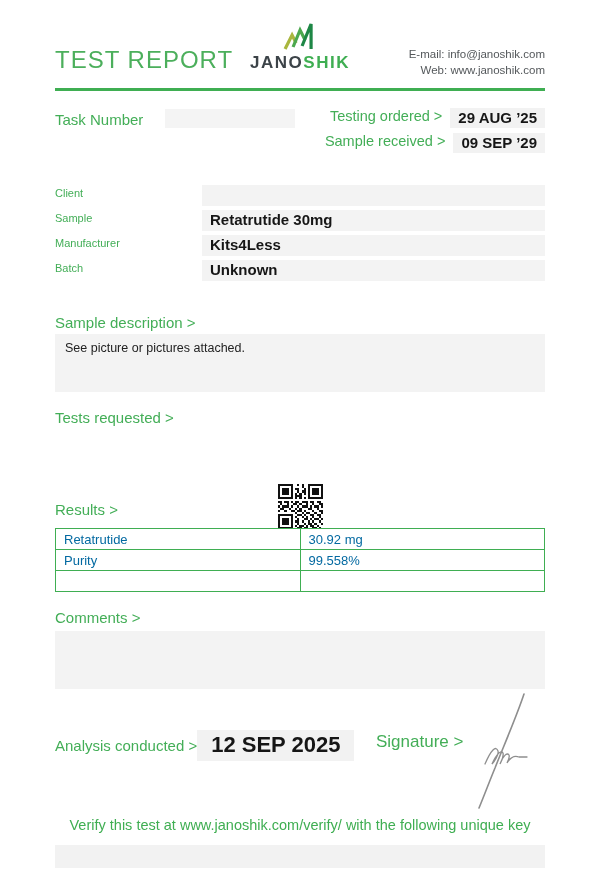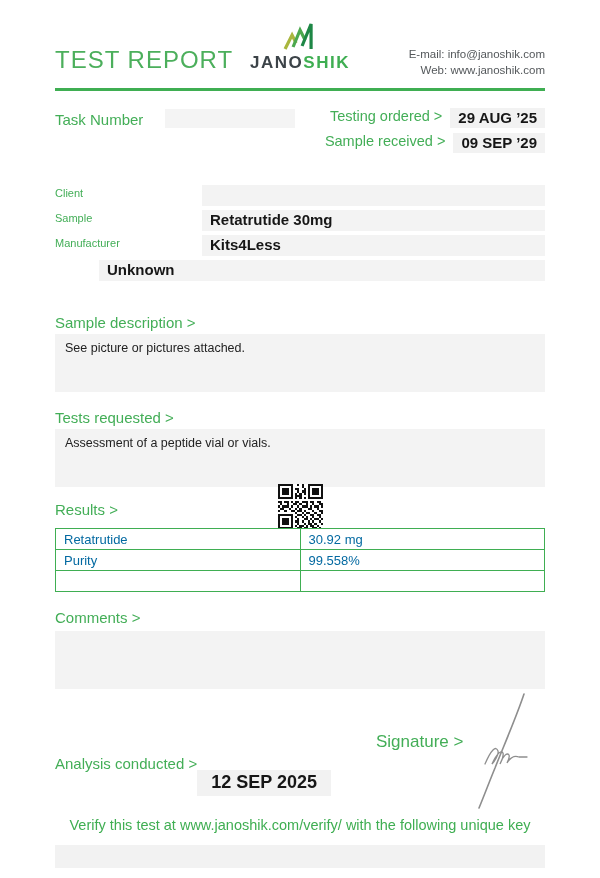--- a/index.html
+++ b/index.html
@@ -56,21 +56,21 @@
     border-collapse:collapse; width:490px; }
   .results-table td { border:1.5px solid #3fae52; height:21px;
     font-size:13px; color:#0369a1; padding:0 8px; }
   .results-table td.c1 { width:50%; }
   .lbl-comments { position:absolute; top:609px; left:55px; font-size:15px; }
   .box-comments { top:631px; height:58px; }
 
   
   .analysis { position:absolute; top:730px; left:55px; display:flex; align-items:center; }
   .analysis .glabel { font-size:15px; }
-  .analysis .valbox { font-size:18px; padding:2px 14px 3px;margin-top:40px; }
+  .analysis .valbox { font-size:22px; padding:2px 14px 3px; }
   .signature-label { position:absolute; top:732px; left:376px; font-size:17px; }
   .signature { position:absolute; top:692px; left:458px; }
   .verify { position:absolute; top:817px; left:0; right:0; text-align:center;
     color:#3fae52; font-size:14.5px; }
   .keybox { position:absolute; top:845px; left:55px; right:55px; height:23px; background:#f2f2f2; }
 </style>
 </head>
 <body>
 
 <div class="page">
@@ -112,29 +112,29 @@
     </div>
     <div class="info-row">
       <div class="info-label">Sample</div>
       <div class="info-field">Retatrutide 30mg</div>
     </div>
     <div class="info-row">
       <div class="info-label">Manufacturer</div>
       <div class="info-field">Kits4Less</div>
     </div>
     <div class="info-row">
+      <div class="info-label">Batch</div>
       <div class="info-field">Unknown</div>
     </div>
   </div>
 
   <div class="lbl-sampledesc glabel">Sample description &gt;</div>
   <div class="graybox box-sampledesc">See picture or pictures attached.</div>
 
   <div class="lbl-tests glabel">Tests requested &gt;</div>
-  <div class="graybox box-tests">Assessment of a peptide vial or vials.</div>
 
   <div class="lbl-results glabel">Results &gt;</div>
 
   <svg class="qr" viewBox="0 0 21 21" shape-rendering="crispEdges">
     <rect width="21" height="21" fill="#ffffff"></rect>
     <path fill="#111111" fill-rule="evenodd" d="M0 0h7v7H0zM1 1v5h5V1z"></path>
       <rect x="2" y="2" width="3" height="3" fill="#111111"></rect>
     <path fill="#111111" fill-rule="evenodd" d="M14 0h7v7h-7zM15 1v5h5V1z"></path>
       <rect x="16" y="2" width="3" height="3" fill="#111111"></rect>
     <path fill="#111111" fill-rule="evenodd" d="M0 14h7v7H0zM1 15v5h5v-5z"></path>

